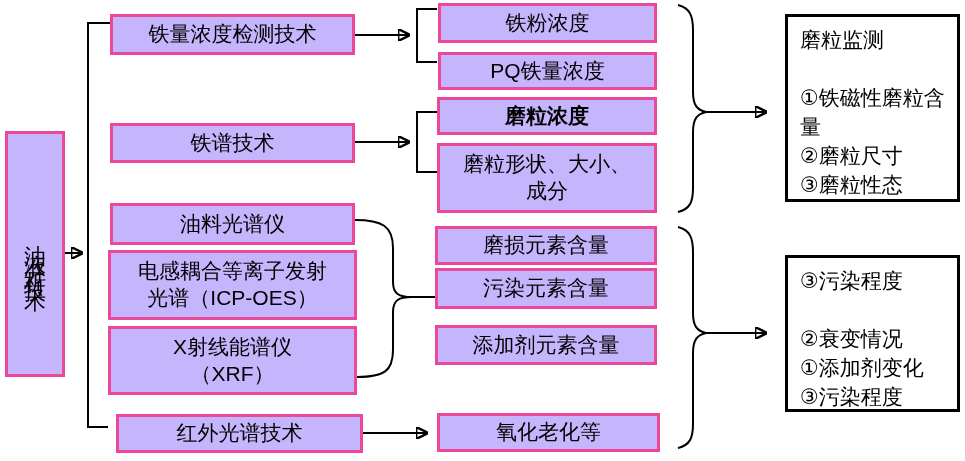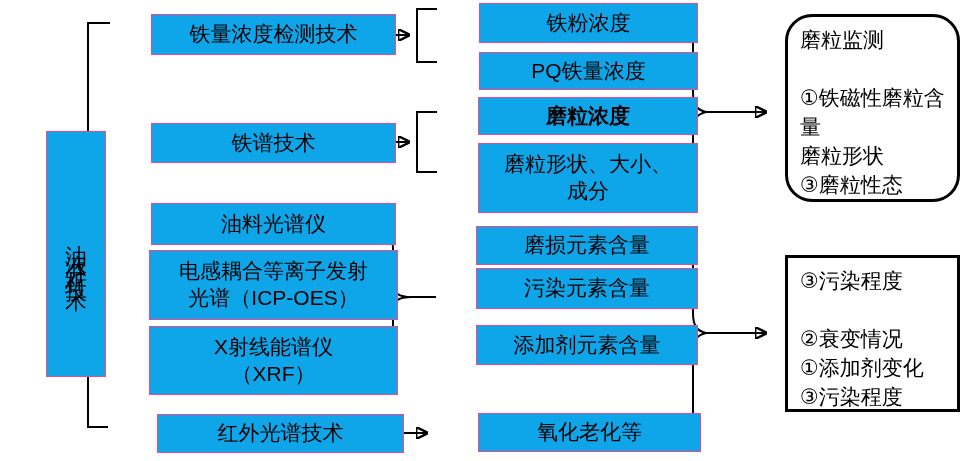--- a/index.html
+++ b/index.html
@@ -7,31 +7,30 @@
     position:relative;
     width:965px;height:461px;
     background:#fff;
     font-family:"Liberation Sans","DejaVu Sans",sans-serif;
     color:#000;
     overflow:hidden;
   }
   .box{
     position:absolute;
     box-sizing:border-box;
-    border:1px solid #ec4899;
-    background:#0ea5e9;
+    border:3px solid #ec4899;
+    background:#c4b5fd;
     display:flex;
     align-items:center;
     justify-content:center;
     text-align:center;
     font-size:21px;
     line-height:1.28;
     white-space:pre-line;
     z-index:2;
-    margin-left:41px;
   }
   .vertical-box{
     writing-mode:vertical-rl;
     text-orientation:upright;
     font-size:22px;
     letter-spacing:9px;
   }
   .panel{
     position:absolute;
     box-sizing:border-box;
@@ -100,24 +99,24 @@
   <div class="box" style="left:438px;top:3px;width:219px;height:40px;">铁粉浓度</div>
   <div class="box" style="left:438px;top:52px;width:219px;height:38px;">PQ铁量浓度</div>
   <div class="box" style="left:437px;top:97px;width:220px;height:38px;font-weight:bold;">磨粒浓度</div>
   <div class="box" style="left:437px;top:143px;width:220px;height:70px;">磨粒形状、大小、
 成分</div>
   <div class="box" style="left:435px;top:226px;width:222px;height:39px;">磨损元素含量</div>
   <div class="box" style="left:435px;top:268px;width:222px;height:41px;">污染元素含量</div>
   <div class="box" style="left:435px;top:325px;width:222px;height:40px;">添加剂元素含量</div>
   <div class="box" style="left:437px;top:413px;width:223px;height:39px;">氧化老化等</div>
 
-  <div class="panel" style="left:785px;top:14px;width:175px;height:188px;border-radius:27px;">
+  <div class="panel" style="left:785px;top:14px;width:175px;height:188px;">
     <div class="panel-title">磨粒监测</div>
     <div class="panel-item">①铁磁性磨粒含量</div>
-    <div class="panel-item">磨粒形状</div>
+    <div class="panel-item">②磨粒尺寸</div>
     <div class="panel-item">③磨粒性态</div>
   </div>
 
   <div class="panel" style="left:785px;top:255px;width:175px;height:157px;">
     <div class="panel-title">③污染程度</div>
     <div class="panel-item">②衰变情况</div>
     <div class="panel-item">①添加剂变化</div>
     <div class="panel-item">③污染程度</div>
   </div>
 

